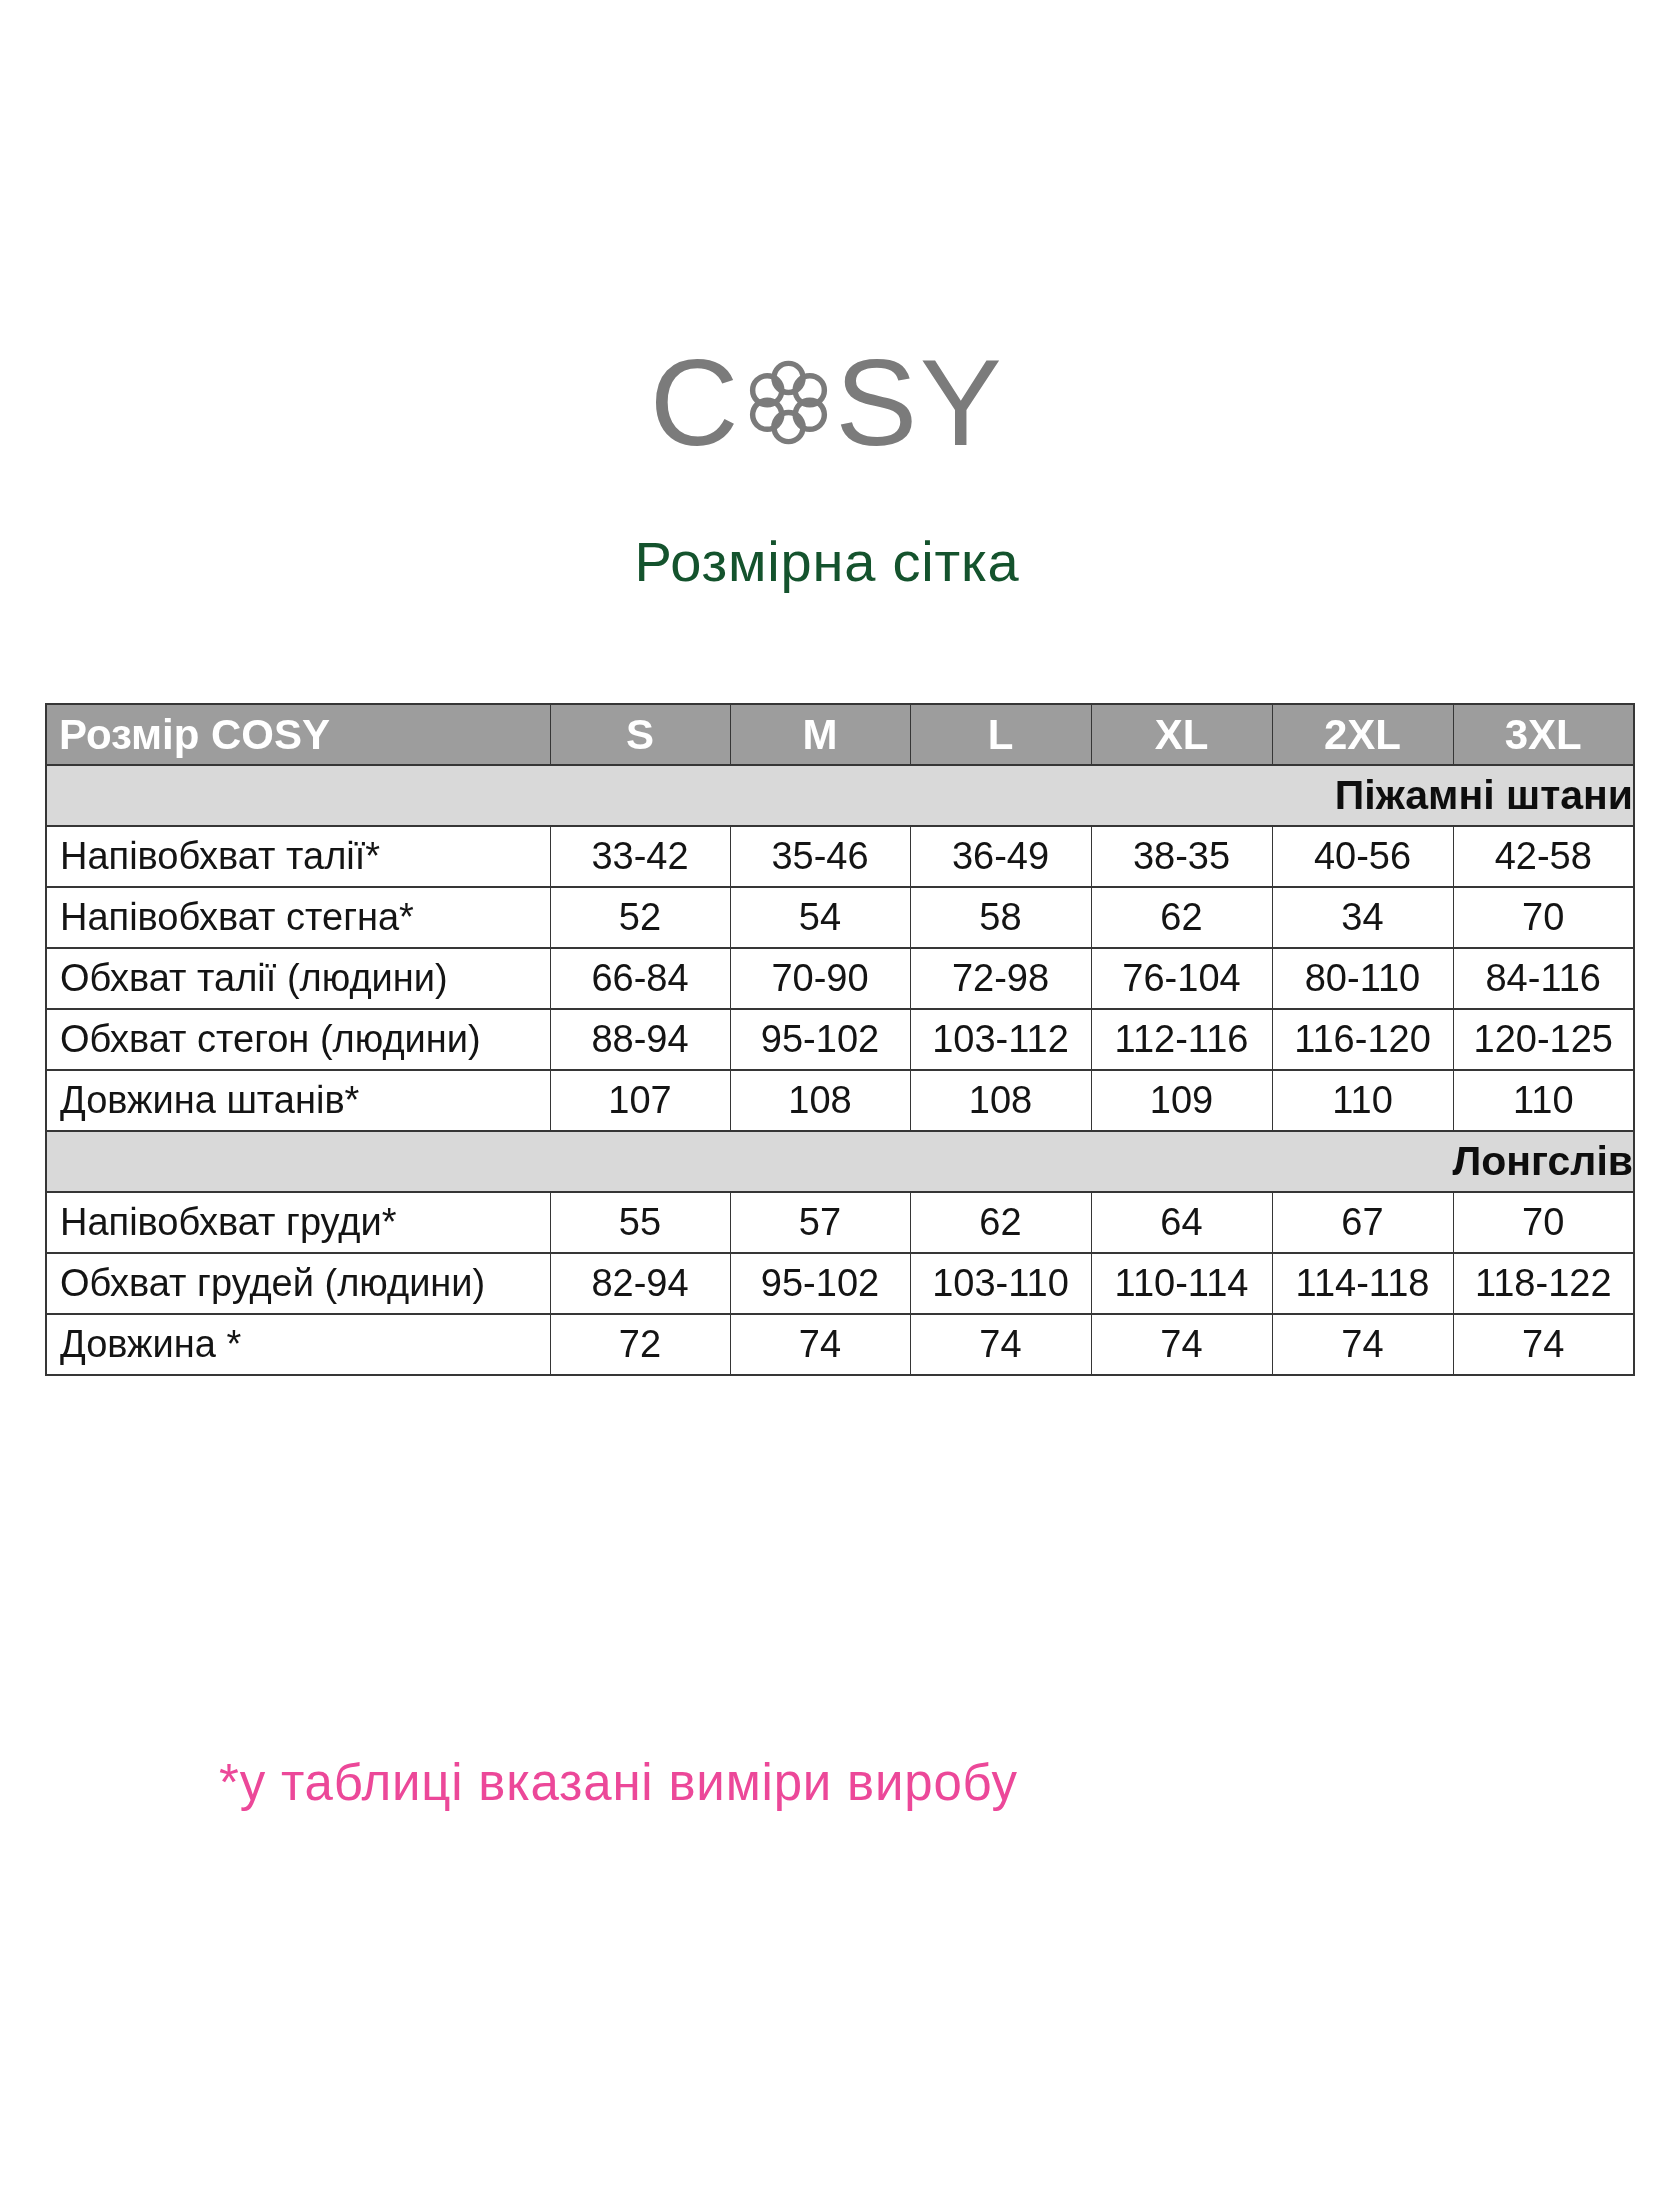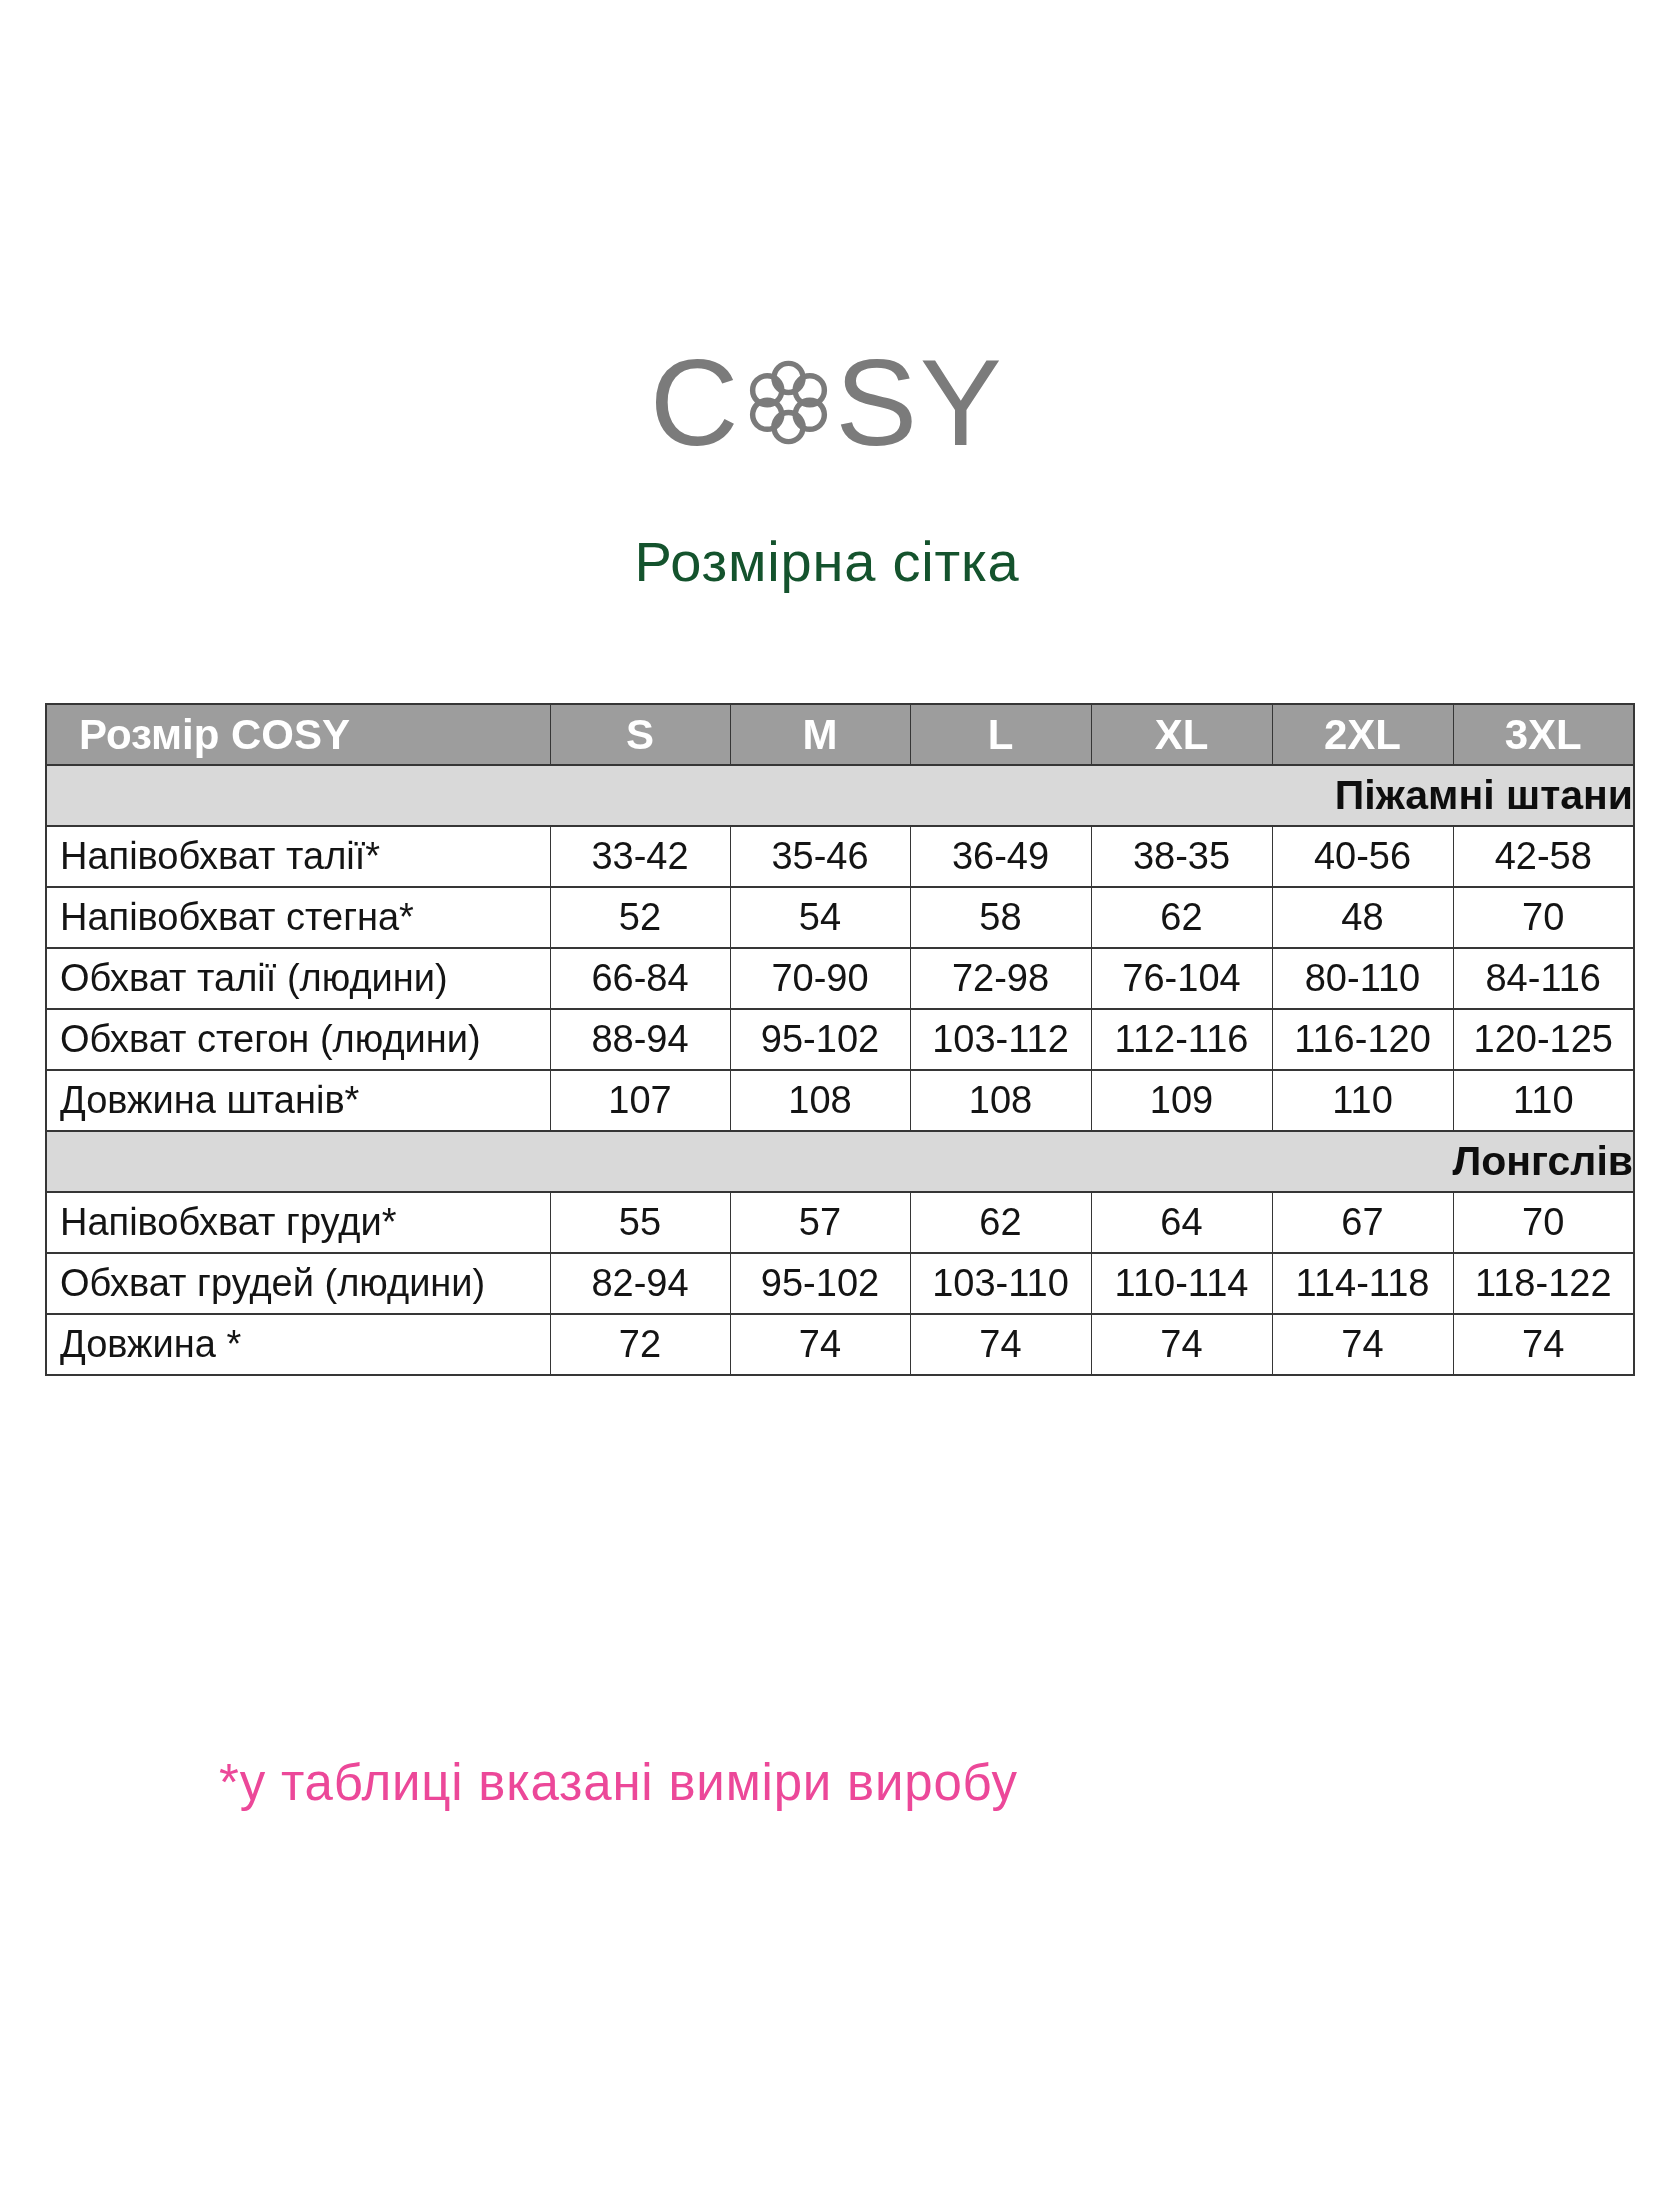--- a/index.html
+++ b/index.html
@@ -27,21 +27,21 @@
     border:2.5px solid #363636;
   }
   .size-grid th, .size-grid td {
     border-left:1.6px solid #363636; border-right:1.6px solid #363636;
     border-top:2.5px solid #363636; border-bottom:2.5px solid #363636;
     height:59px; padding:0; overflow:hidden; white-space:nowrap;
   }
   .size-grid tr.header-row th {
     background:#9d9d9d; color:#ffffff; font-weight:700; font-size:42px; text-align:center;
   }
-  .size-grid tr.header-row th.corner { text-align:left; padding-left:32px; }
+  .size-grid tr.header-row th.corner { text-align:left; padding-left:12px; }
   .size-grid td.section-cell {
     background:#d9d9d9; color:#0e0e0e; font-weight:700; font-size:41px;
     text-align:right; padding-left:16.3px;
   }
   .size-grid td.label-cell {
     font-size:38px; text-align:left; padding-left:13px; color:#141414; background:#ffffff;
   }
   .size-grid td.value-cell {
     font-size:38px; text-align:center; color:#141414; background:#ffffff;margin-top:28px;
   }
@@ -104,21 +104,21 @@
       <td class="value-cell">38-35</td>
       <td class="value-cell">40-56</td>
       <td class="value-cell">42-58</td>
     </tr>
     <tr>
       <td class="label-cell">Напівобхват стегна*</td>
       <td class="value-cell">52</td>
       <td class="value-cell">54</td>
       <td class="value-cell">58</td>
       <td class="value-cell">62</td>
-      <td class="value-cell">48</td>
+      <td class="value-cell">34</td>
       <td class="value-cell">70</td>
     </tr>
     <tr>
       <td class="label-cell">Обхват талії (людини)</td>
       <td class="value-cell">66-84</td>
       <td class="value-cell">70-90</td>
       <td class="value-cell">72-98</td>
       <td class="value-cell">76-104</td>
       <td class="value-cell">80-110</td>
       <td class="value-cell">84-116</td>

